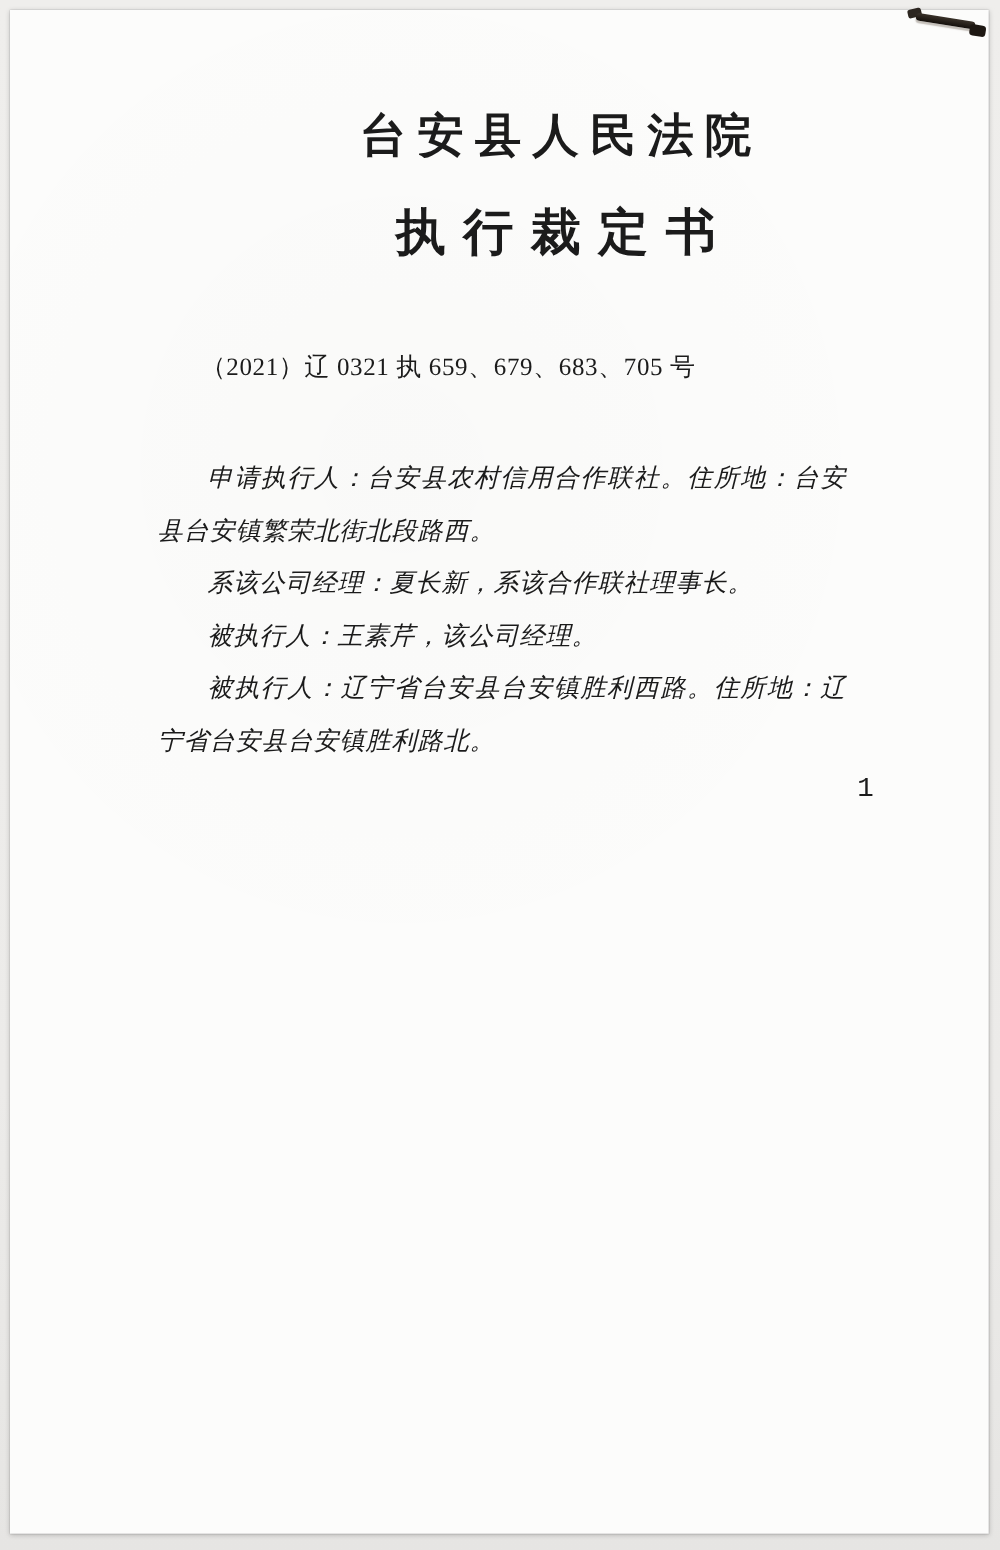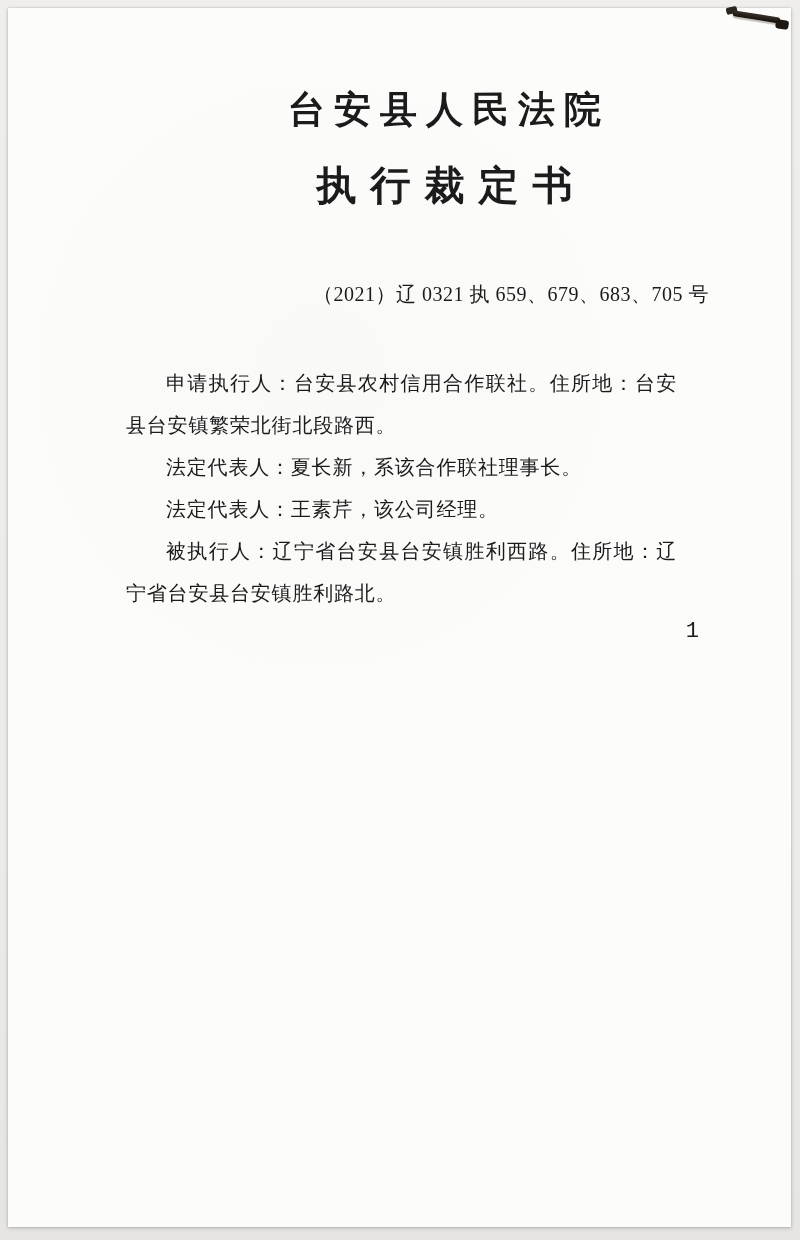--- a/index.html
+++ b/index.html
@@ -86,36 +86,37 @@
     transform: translateX(45px);
     font-size: 40px;
     line-height: 44px;
     font-weight: 700;
     letter-spacing: 14px;
     padding-left: 14px;
     white-space: nowrap;
   }
   .case-number {
     margin: 74px 82px 0 0;
-    text-align: right;
+    text-align: center;
     font-size: 20px;
     line-height: 24px;
     letter-spacing: 0.5px;
     white-space: nowrap;
   }
   .doc-body {
     margin: 56px 114px 0 118px;
     font-size: 20px;
     line-height: 42px;
     letter-spacing: 0.8px;
     text-align: justify;
   }
   .doc-body p {
     margin: 0;
     text-indent: 2em;
+    font-style: italic;
   }
   .page-number {
     margin: 4px 92px 0 0;
     text-align: right;
     font-size: 22px;
     line-height: 28px;
     font-family: "Liberation Mono", "DejaVu Sans Mono", monospace;
   }
 </style>
 </head>
@@ -126,22 +127,22 @@
   <div class="paper">
 
     <h1 class="court-name">台安县人民法院</h1>
 
     <h2 class="doc-title">执行裁定书</h2>
 
     <div class="case-number">（2021）辽 0321 执 659、679、683、705 号</div>
 
     <div class="doc-body">
       <p>申请执行人：台安县农村信用合作联社。住所地：台安县台安镇繁荣北街北段路西。</p>
-      <p>法定代表人：夏长新，系该合作联社理事长。</p>
-      <p>法定代表人：王素芹，该公司经理。</p>
+      <p>系该公司经理：夏长新，系该合作联社理事长。</p>
+      <p>被执行人：王素芹，该公司经理。</p>
       <p>被执行人：辽宁省台安县台安镇胜利西路。住所地：辽宁省台安县台安镇胜利路北。</p>
     </div>
 
     <div class="page-number">1</div>
 
   </div>
 
   <div class="staple">
     <span class="tip-left"></span>
     <span class="bar"></span>

